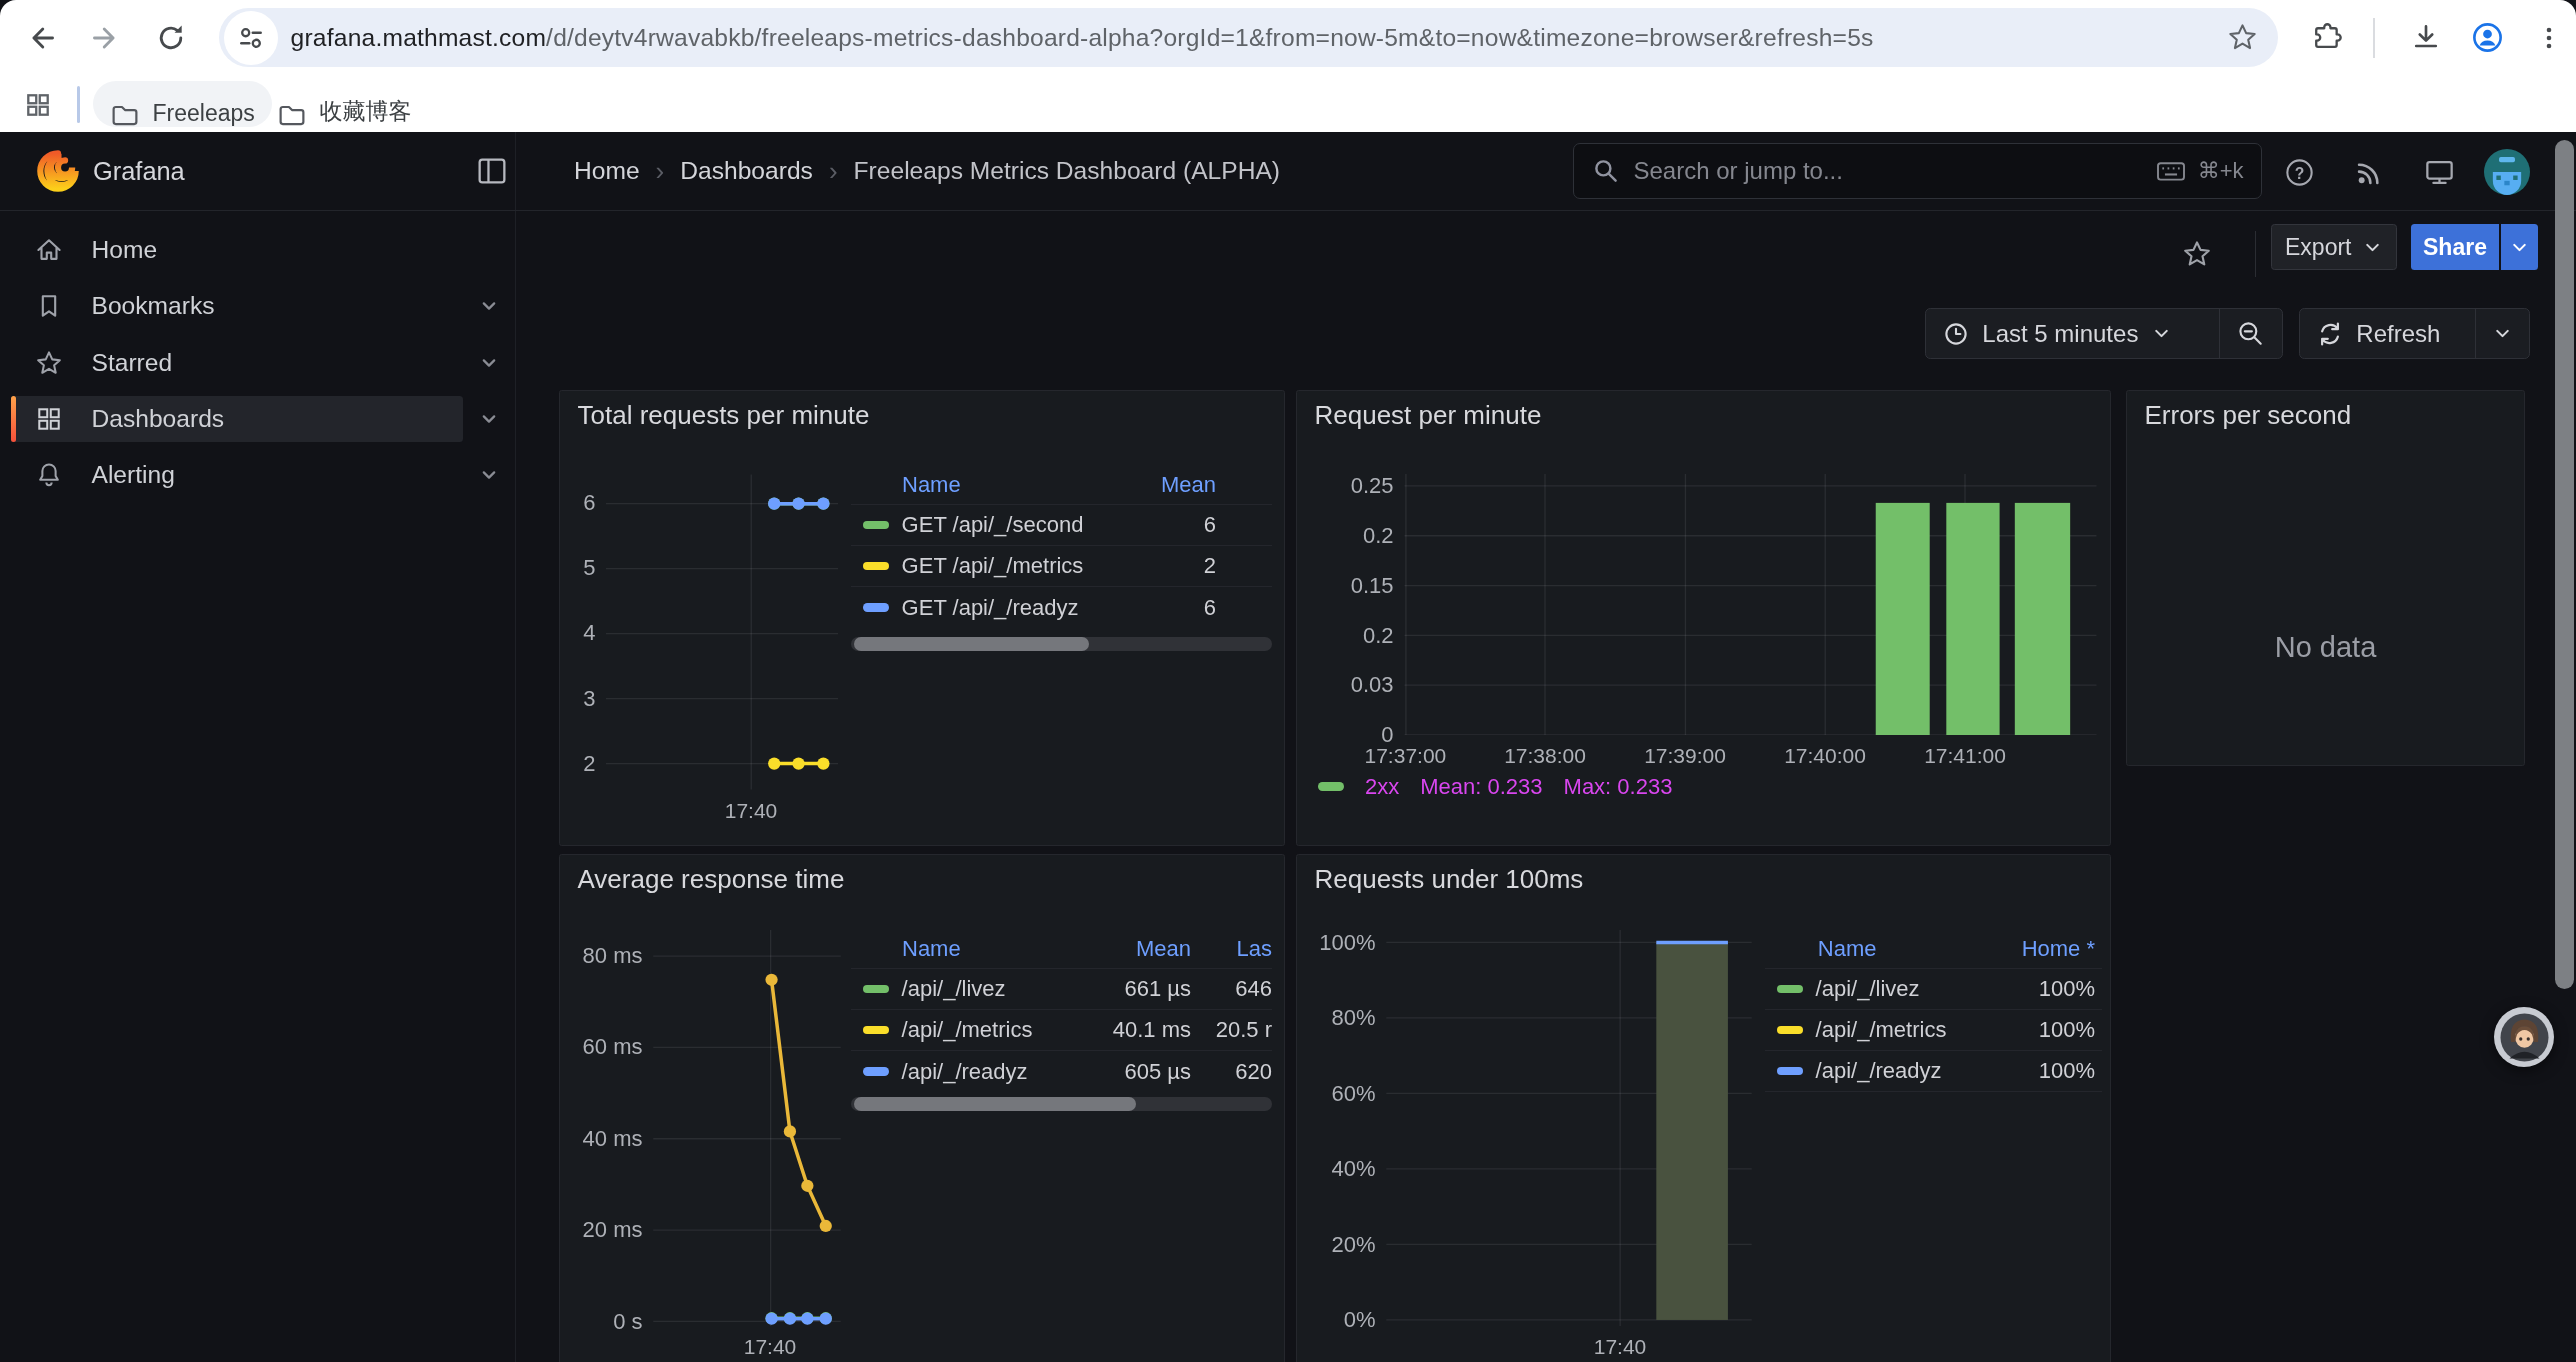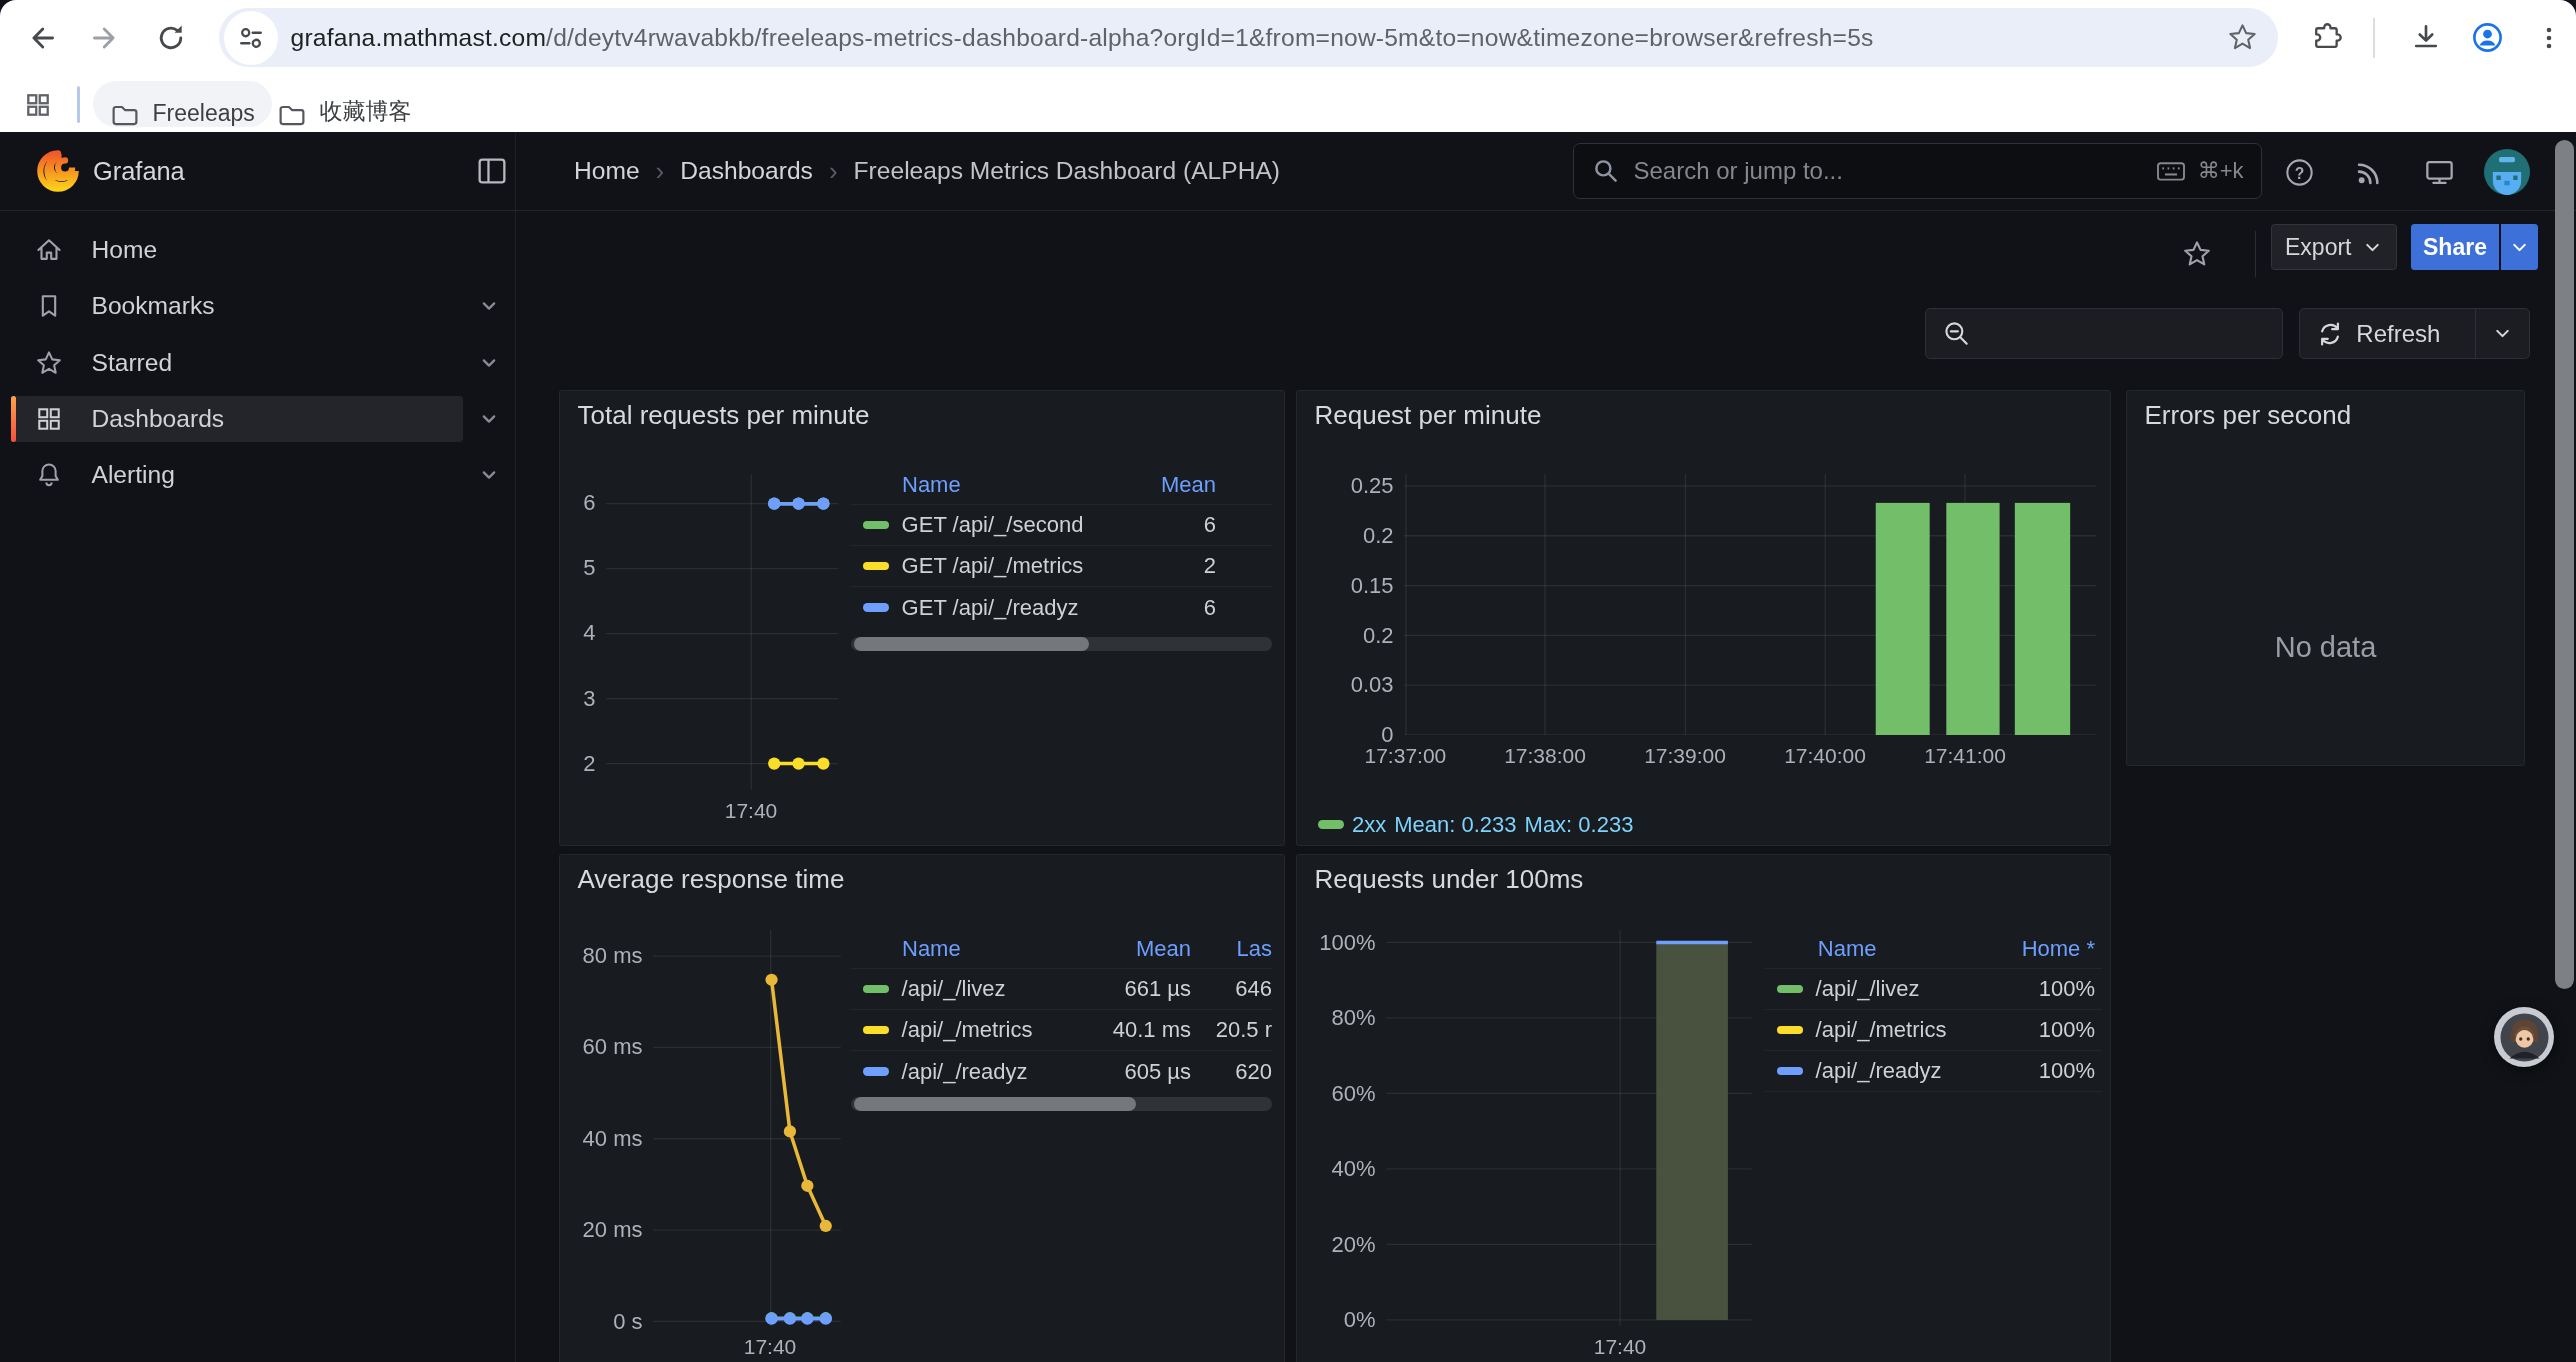--- a/index.html
+++ b/index.html
@@ -74,21 +74,21 @@
   .g3  { grid-template-columns:1fr 105px 81px; }
   .g2b { grid-template-columns:1fr 84px; padding-right:7px; }
   .namecell { display:flex; align-items:center; gap:12.3px; padding-left:12.3px; white-space:nowrap; overflow:hidden; cursor:pointer; }
   .lhead .namecell { padding-left:51px; }
   .pill { width:26px; height:8.8px; border-radius:4.4px; flex:0 0 auto; }
   .pg { background:#73bf69; } .py { background:#fade2a; } .pb { background:#6e9fff; }
   .rnum { text-align:right; white-space:nowrap; }
   .hscroll { position:relative; height:14px; border-radius:7px; background:#303237; margin-top:8.8px; }
   .hthumb { position:absolute; left:2.6px; top:0; height:14px; border-radius:7px; background:#75777c; }
 
-  .p2legend { position:absolute; left:21px; top:422px; height:23px; display:flex; align-items:center; gap:8px; font-size:22px; color:#7dd3fc; }
+  .p2legend { position:absolute; left:21px; top:384px; height:23px; display:flex; align-items:center; gap:21px; font-size:22px; color:#d946ef; }
 
   .favatar { position:absolute; left:2494px; top:875px; width:60px; height:60px; border-radius:50%; background:#c8cbd2; display:flex; align-items:center; justify-content:center; box-shadow:0 3.5px 12.3px rgba(0,0,0,0.5); cursor:pointer; z-index:30; }
   .vscroll { position:absolute; left:2555px; top:140px; width:19px; height:849px; border-radius:9.6px; background:#7d8084; z-index:40; }
 
   svg { display:block; }
 </style>
 </head>
 <body>
 
 <div class="screen">
@@ -376,20 +376,34 @@
     </div>
     <div class="btn btn-sharecaret">
       <span>
           <svg width="21" height="21" viewBox="0 0 24 24">
             <path d="M6 9 l6 6 6-6" stroke="#ffffff" stroke-width="2.4" fill="none" stroke-linecap="round" stroke-linejoin="round"></path>
           </svg>
         </span>
     </div>
 
     <div class="tgroup" style="left:1925px; width:358px">
+      <div class="tseg" style="flex:1">
+        <span>
+            <svg width="28" height="28" viewBox="0 0 32 32">
+              <circle cx="16" cy="16" r="11" stroke="#d6d7dc" stroke-width="2.4" fill="none"></circle>
+              <path d="M16 10 v6 h5" stroke="#d6d7dc" stroke-width="2.4" fill="none" stroke-linecap="round" stroke-linejoin="round"></path>
+            </svg>
+          </span>
+        <span>Last 5 minutes</span>
+        <span>
+            <svg width="21" height="21" viewBox="0 0 24 24">
+              <path d="M6 9 l6 6 6-6" stroke="#d6d7dc" stroke-width="2.4" fill="none" stroke-linecap="round" stroke-linejoin="round"></path>
+            </svg>
+          </span>
+      </div>
       <div class="tseg">
         <span>
             <svg width="30" height="30" viewBox="0 0 34 34">
               <circle cx="14" cy="14" r="9" stroke="#d6d7dc" stroke-width="2.4" fill="none"></circle>
               <line x1="10" y1="14" x2="18" y2="14" stroke="#d6d7dc" stroke-width="2.4" stroke-linecap="round"></line>
               <line x1="21" y1="21" x2="28" y2="28" stroke="#d6d7dc" stroke-width="2.4" stroke-linecap="round"></line>
             </svg>
           </span>
       </div>
     </div>

